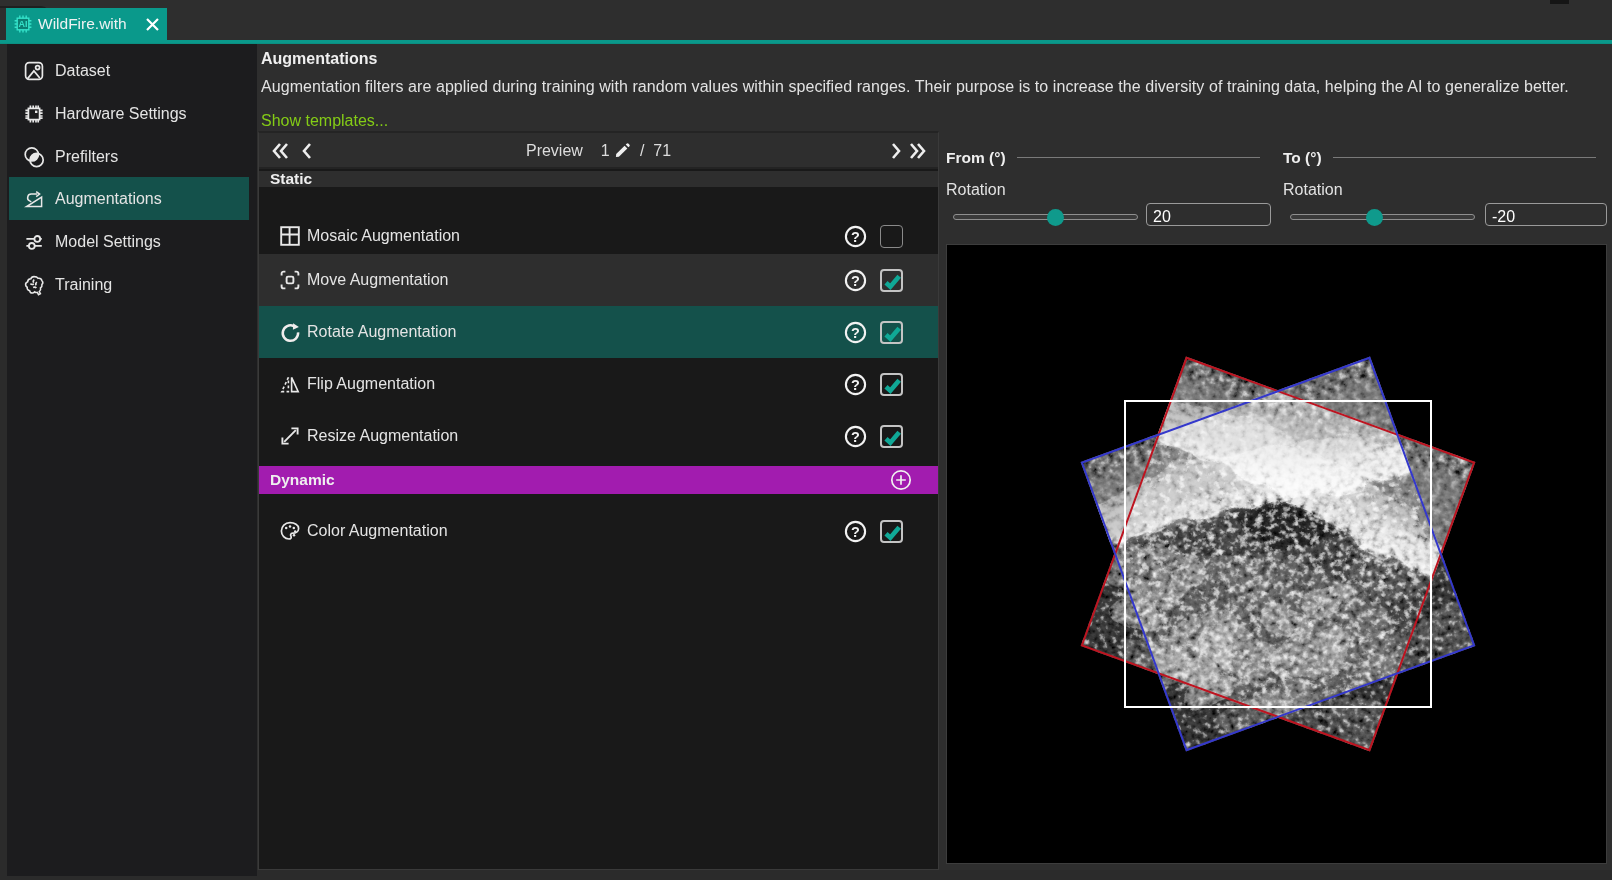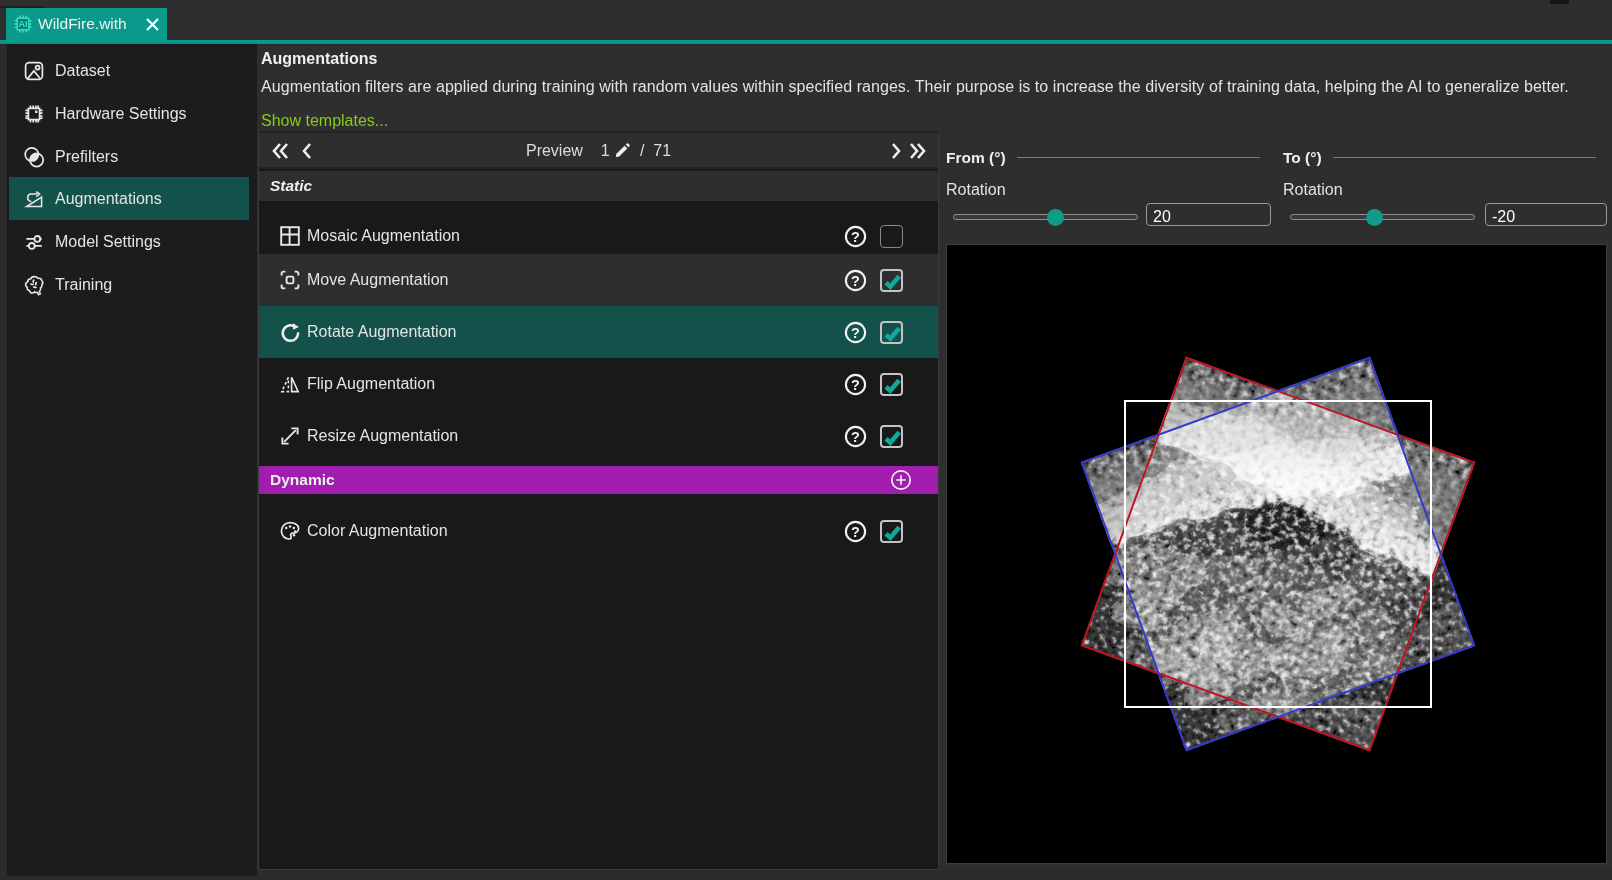--- a/index.html
+++ b/index.html
@@ -27,21 +27,21 @@
 
   
   #content { left:257px; top:44px; width:1355px; height:826px; background:#2e2e2e; }
   #title { left:261px; top:50px; font-size:16px; font-weight:bold; color:#efefef; }
   #desc { left:261px; top:78px; font-size:16px; letter-spacing:0.06px; color:#e2e2e2; }
   #stpl { left:261px; top:104px; font-size:16px; color:#84cc16;margin-top:8px; }
 
   
   #panel { left:258px; top:131px; width:681px; height:739px; background:#191919; border:1px solid #3a3a3a; border-top:2px solid #242424; }
   #navbar { left:0; top:0; width:679px; height:36px; background:#2e2e2e; border-bottom:2px solid #232323; }
-  #hdr-static { left:0; top:38px; width:679px; height:30px; background:#2e2e2e;font-style:italic; }
+  #hdr-static { left:0; top:38px; width:679px; height:16px; background:#2e2e2e; }
   #hdr-dyn { left:0; top:333px; width:679px; height:28px; background:#a21caf; }
   .shdr { position:absolute; left:11px; top:50%; transform:translateY(-50%); font-size:15.5px; font-weight:bold; color:#efefef; }
   .navbtn { position:absolute; top:4px; width:28px; height:28px; }
   #navmid { left:0; top:0; width:679px; height:36px; text-align:center; font-size:16px; color:#dddddd; line-height:36px; }
   .row { position:absolute; left:0; width:679px; height:52px; }
   .row.lit { background:#2e2e2e; }
   .row.sel { background:#14514b; }
   .row .ricon { position:absolute; left:20px; top:15px; }
   .row .rlab { position:absolute; left:48px; top:50%; transform:translateY(-50%); font-size:16px; color:#e4e4e4; }
   .row .rhelp { position:absolute; left:585px; top:15px; }

